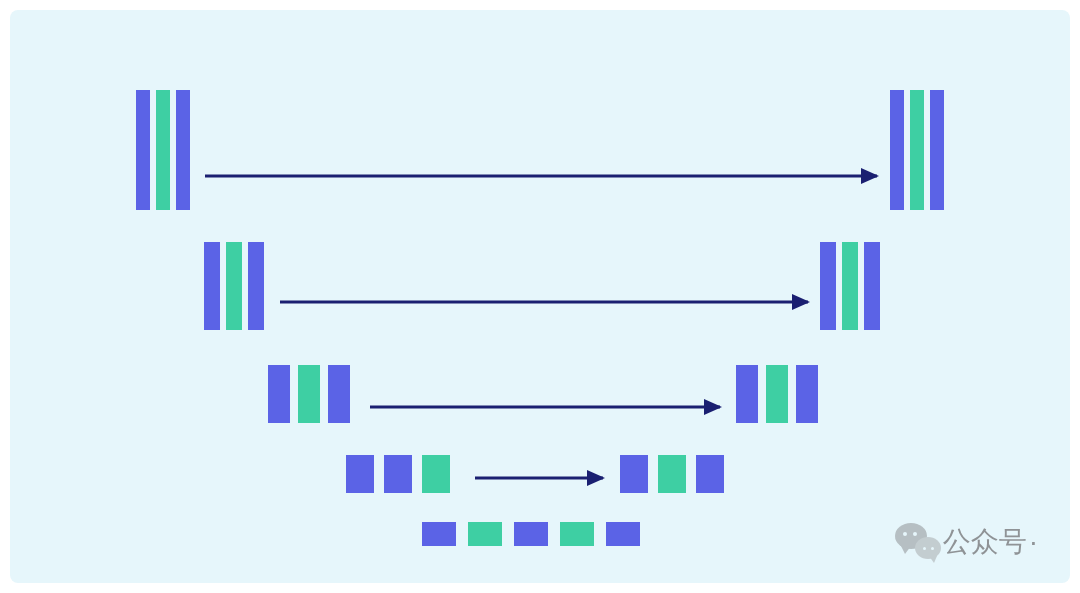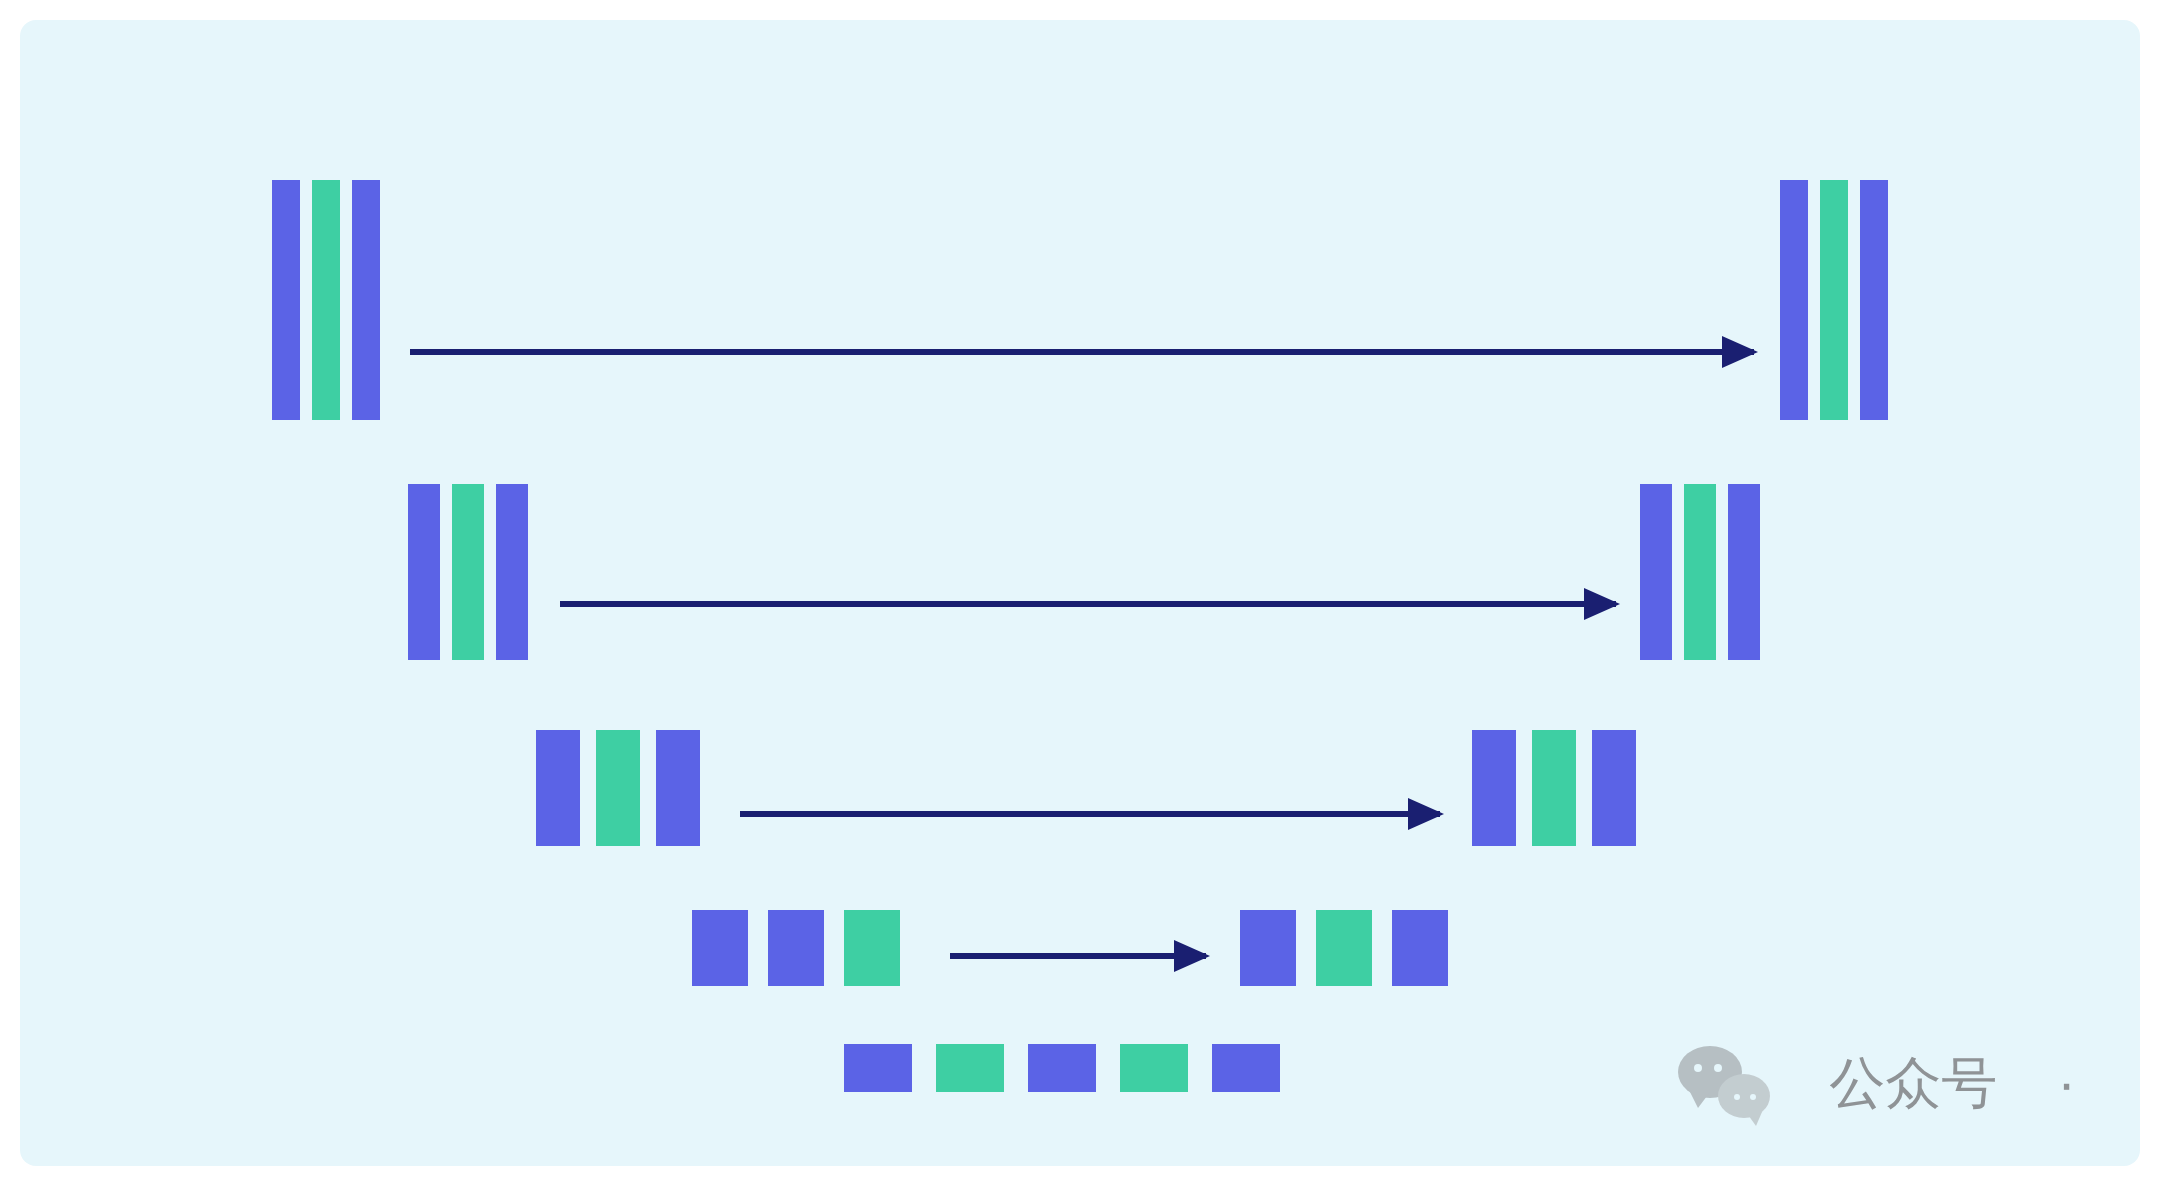--- a/index.html
+++ b/index.html
@@ -50,21 +50,21 @@
       border-top: 8px solid transparent;
       border-bottom: 8px solid transparent;
       border-left: 18px solid #1a1f71;
     }
     .watermark {
       position: absolute;
       bottom: 22px;
       right: 32px;
       display: flex;
       align-items: center;
-      gap: 30px;
+      gap: 2px;
       color: #8f9396;
       font-size: 28px;
     }
     .wechat-icon {
       width: 46px;
       height: 38px;
       position: relative;
       opacity: 0.55;
     }
     .wechat-icon .bubble-big {

